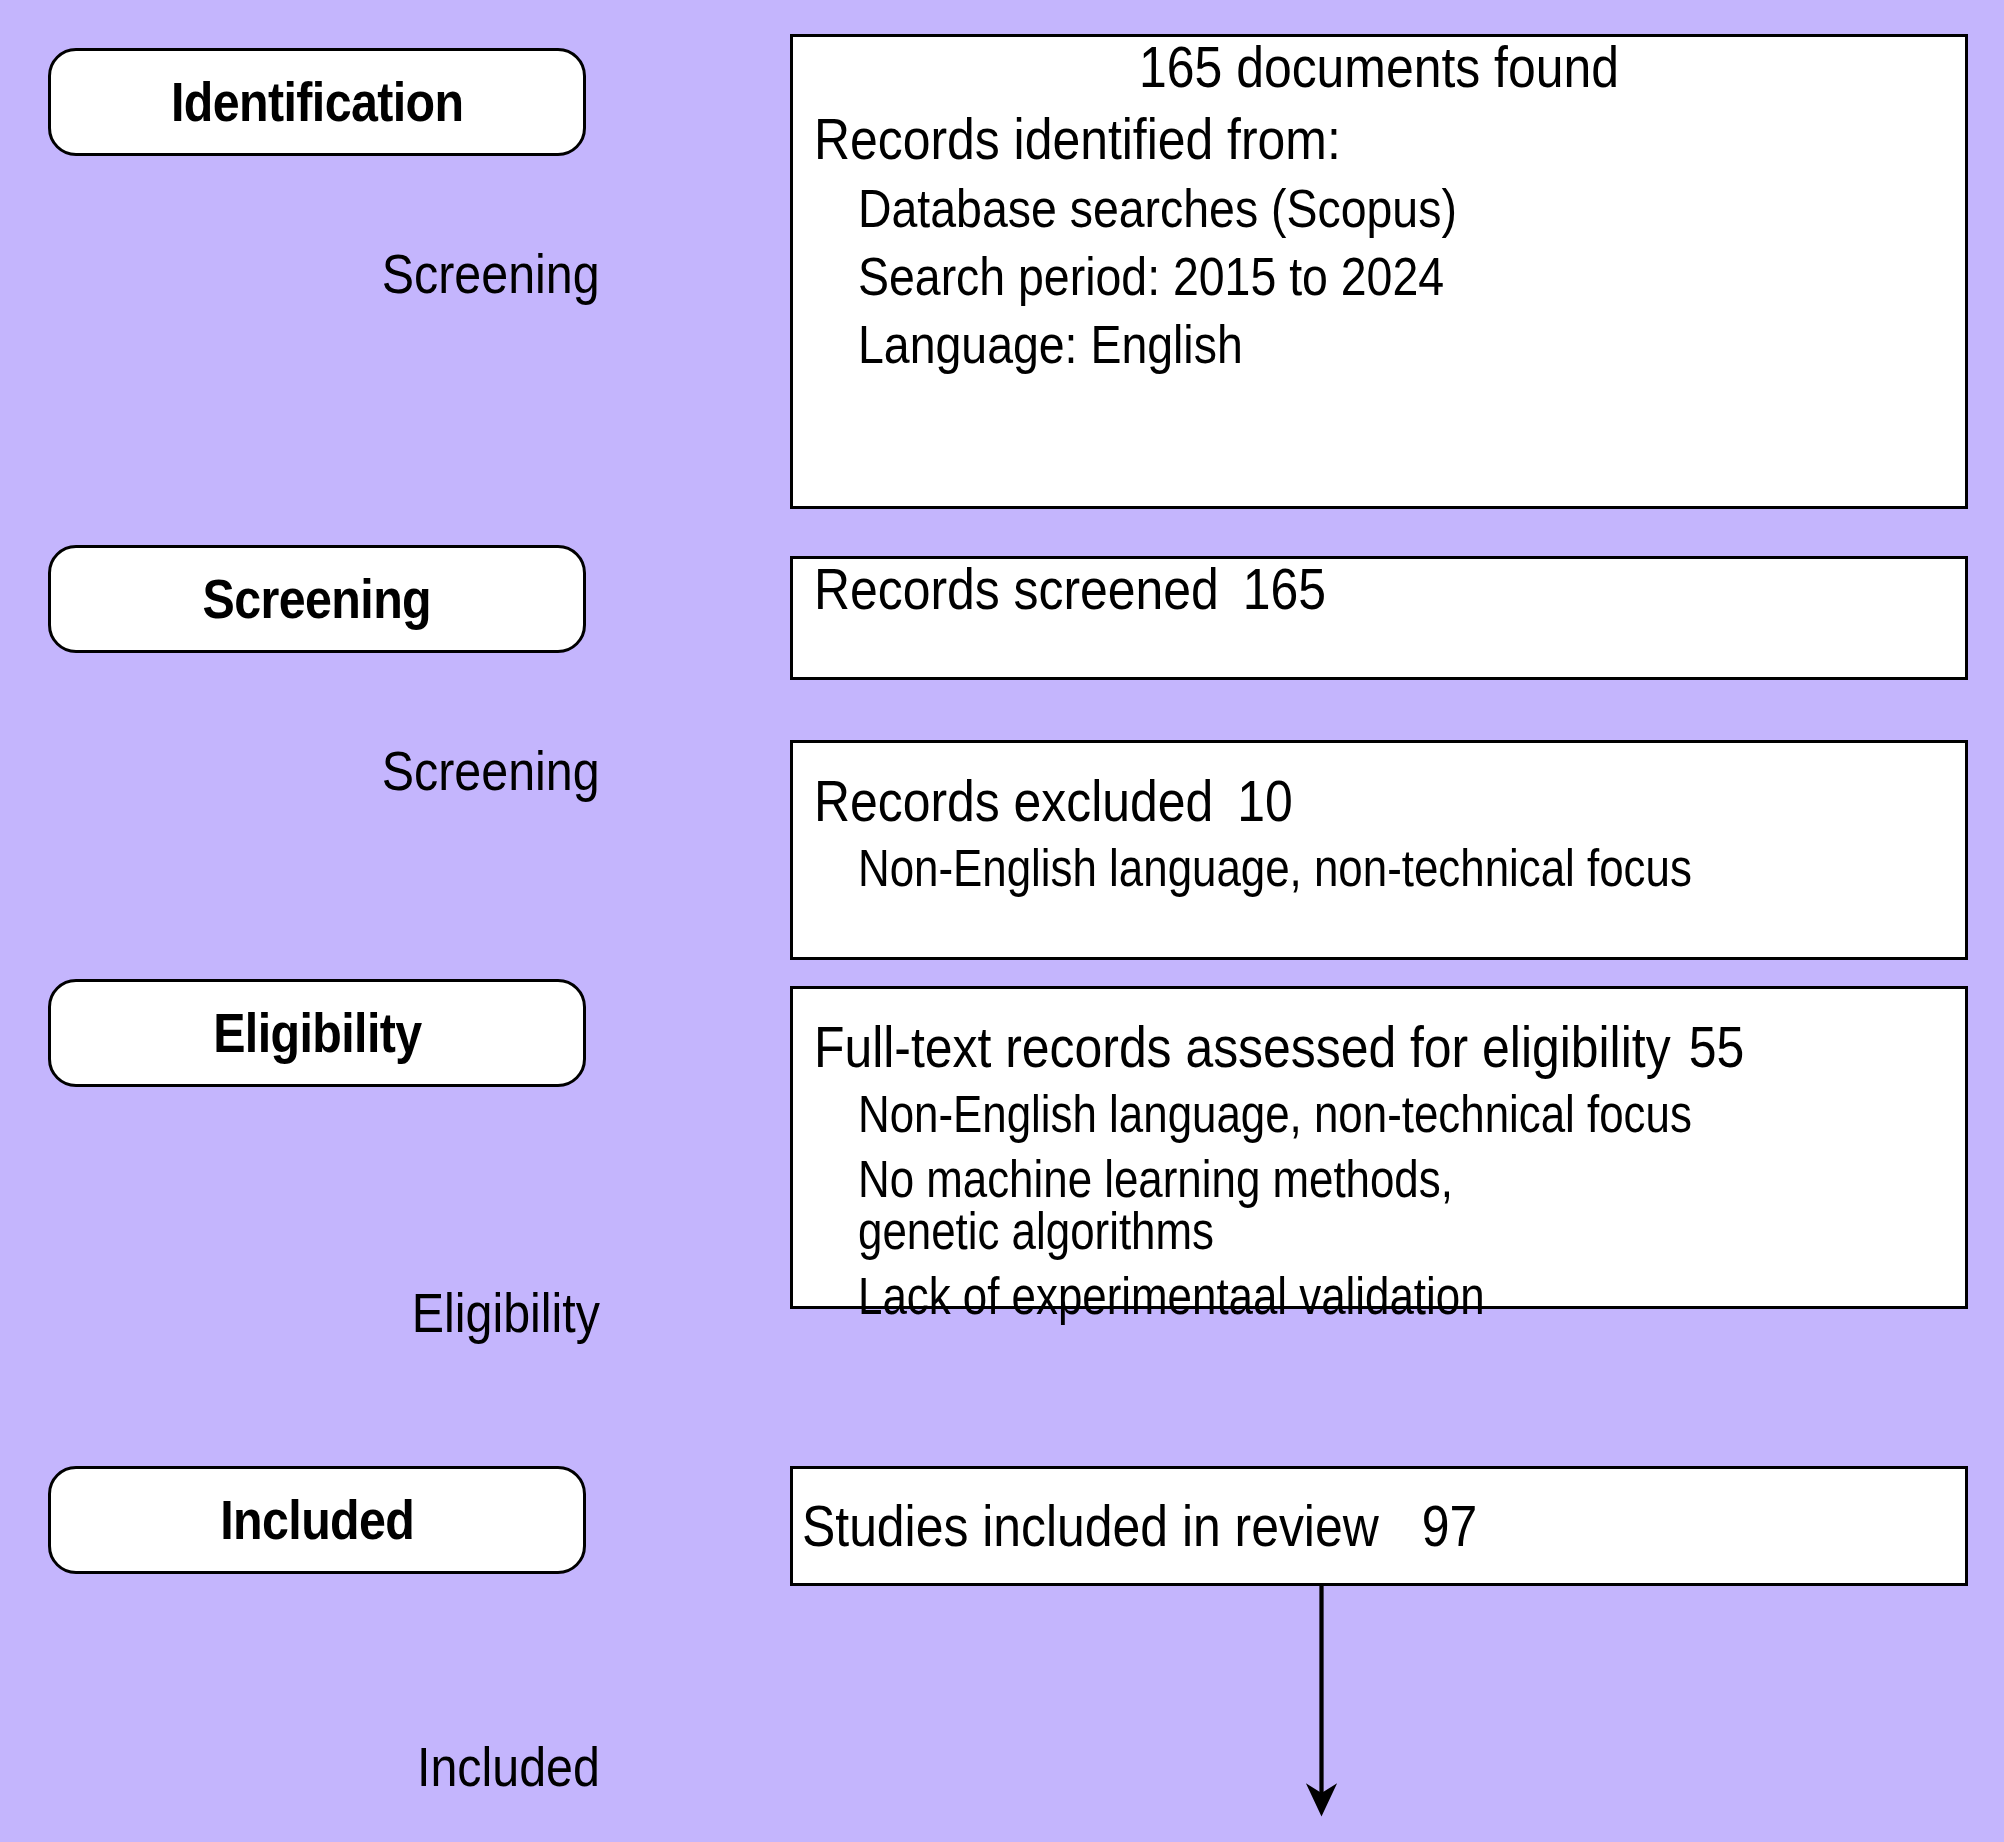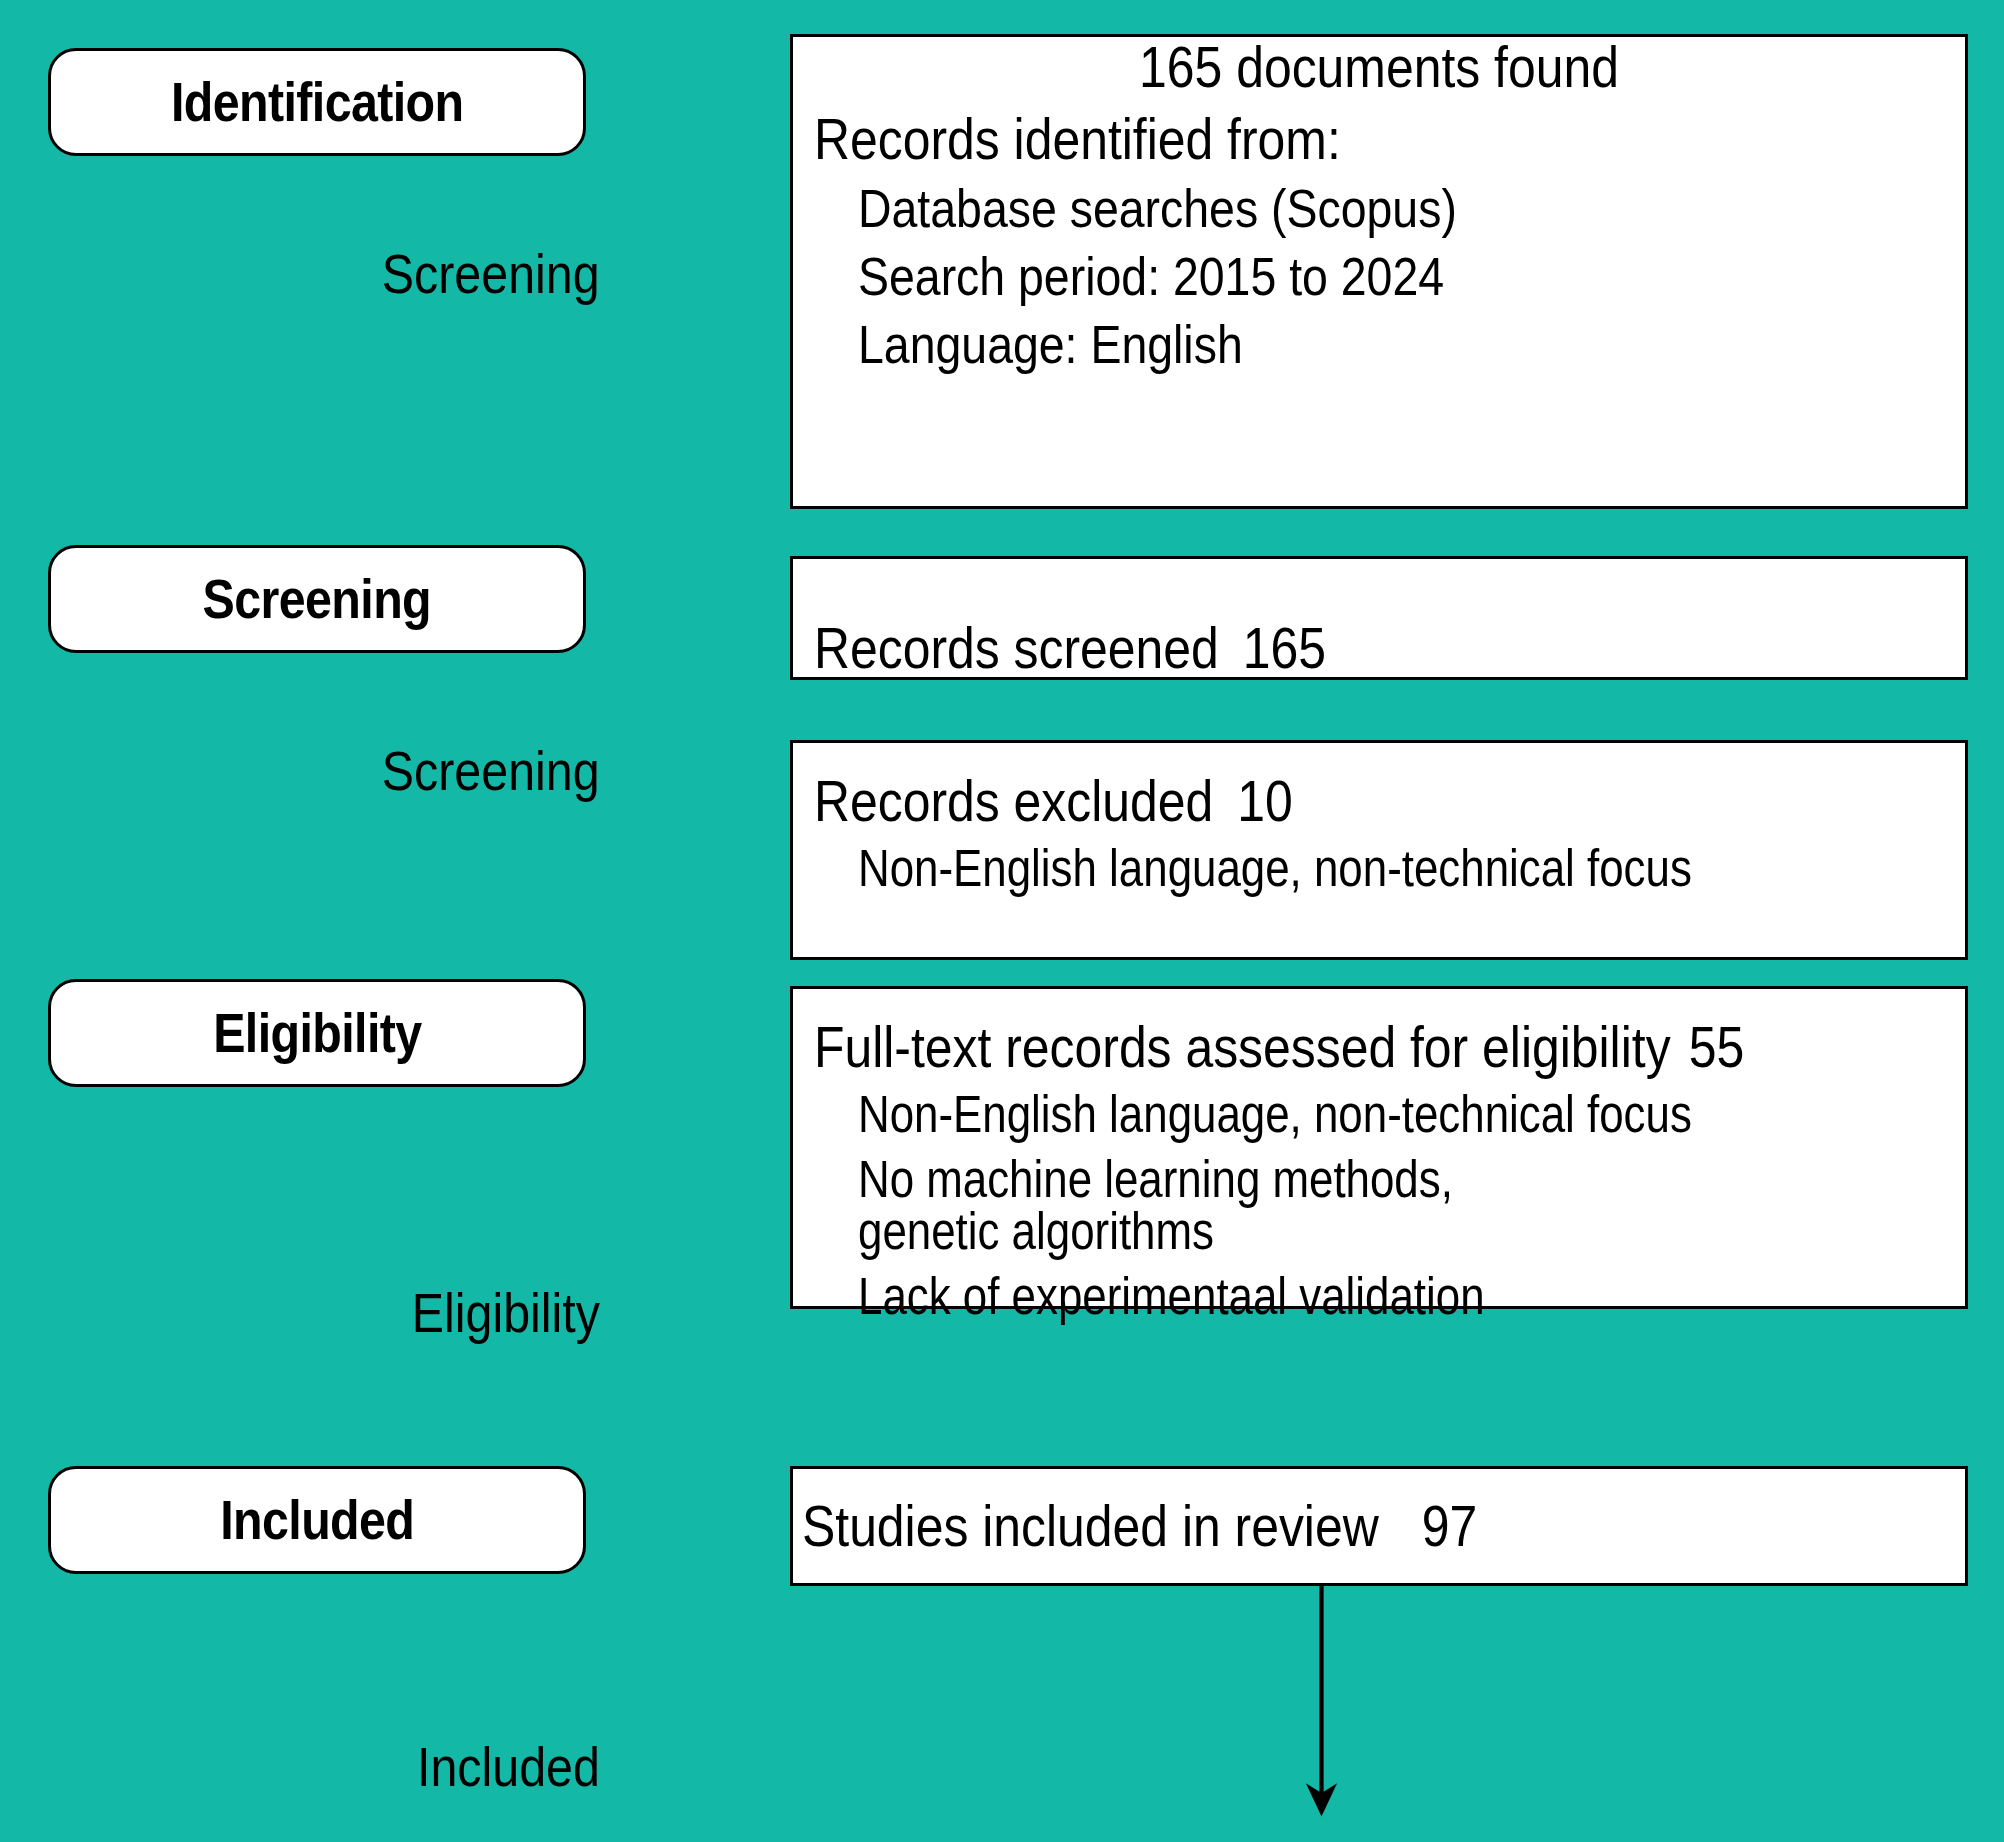--- a/index.html
+++ b/index.html
@@ -8,21 +8,21 @@
     background: #ffffff;
   }
   body {
     font-family: "Liberation Sans", sans-serif;
     color: #000000;
   }
   #canvas {
     position: relative;
     width: 2005px;
     height: 1842px;
-    background: #14b8a6;
+    background: #c4b5fd;
     overflow: hidden;
   }
 
   
   .pill {
     position: absolute;
     left: 48px;
     width: 538px;
     border: 3.5px solid #000000;
     border-radius: 28px;
@@ -128,21 +128,21 @@
     <div class="spacer-sm"></div>
     <div class="line">Records identified from:</div>
     <div class="spacer-sm"></div>
     <div class="line indent">Database searches (Scopus)</div>
     <div class="spacer-sm"></div>
     <div class="line indent">Search period: 2015 to 2024</div>
     <div class="spacer-sm"></div>
     <div class="line indent">Language: English</div>
   </div>
 
-  <div class="box" style="top:556px; height:124px; display:flex; align-items:flex-end;">
+  <div class="box" style="top:556px; height:124px; display:flex; align-items:flex-start;">
     <div class="line">
       <span>Records screened</span><span style="display:inline-block;width:28px;"></span><span>165</span>
     </div>
   </div>
 
   <div class="box" style="top:740px; height:220px; padding-top:28px;">
     <div class="line">
       <span>Records excluded</span><span style="display:inline-block;width:28px;"></span><span>10</span>
     </div>
     <div class="spacer-sm"></div>

